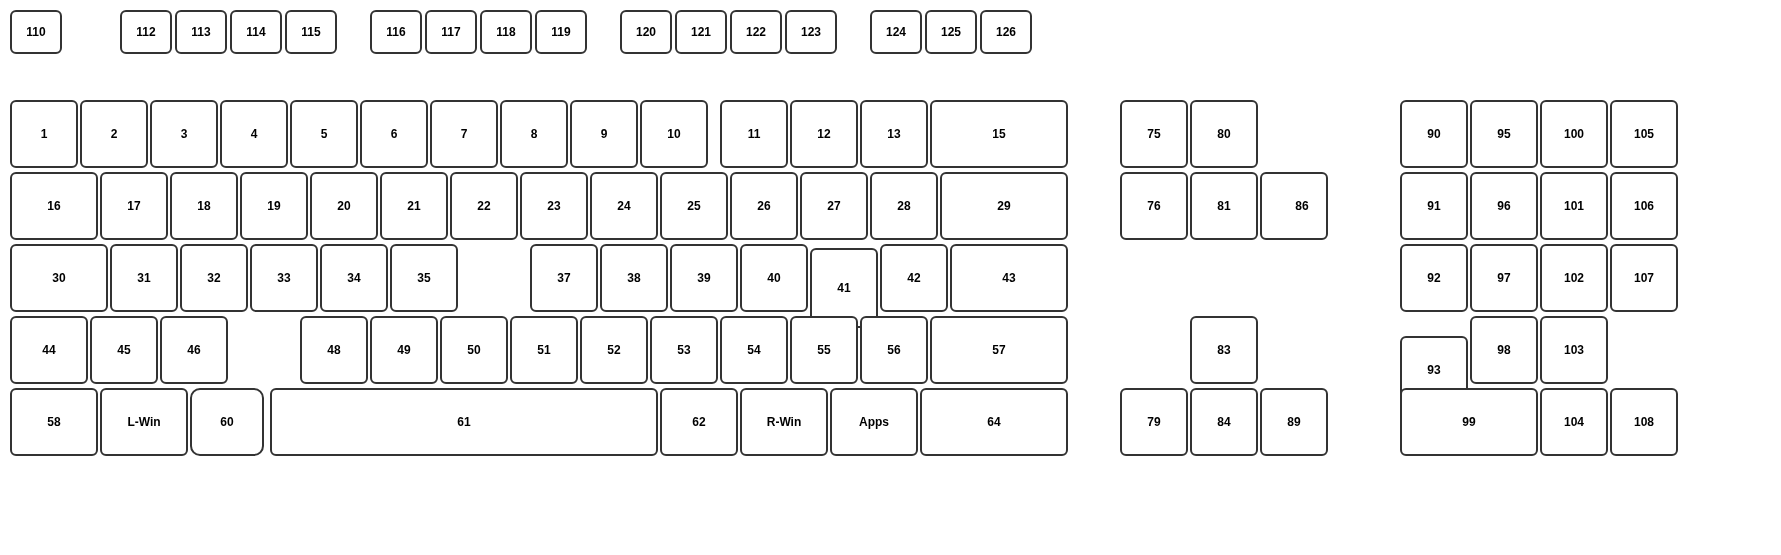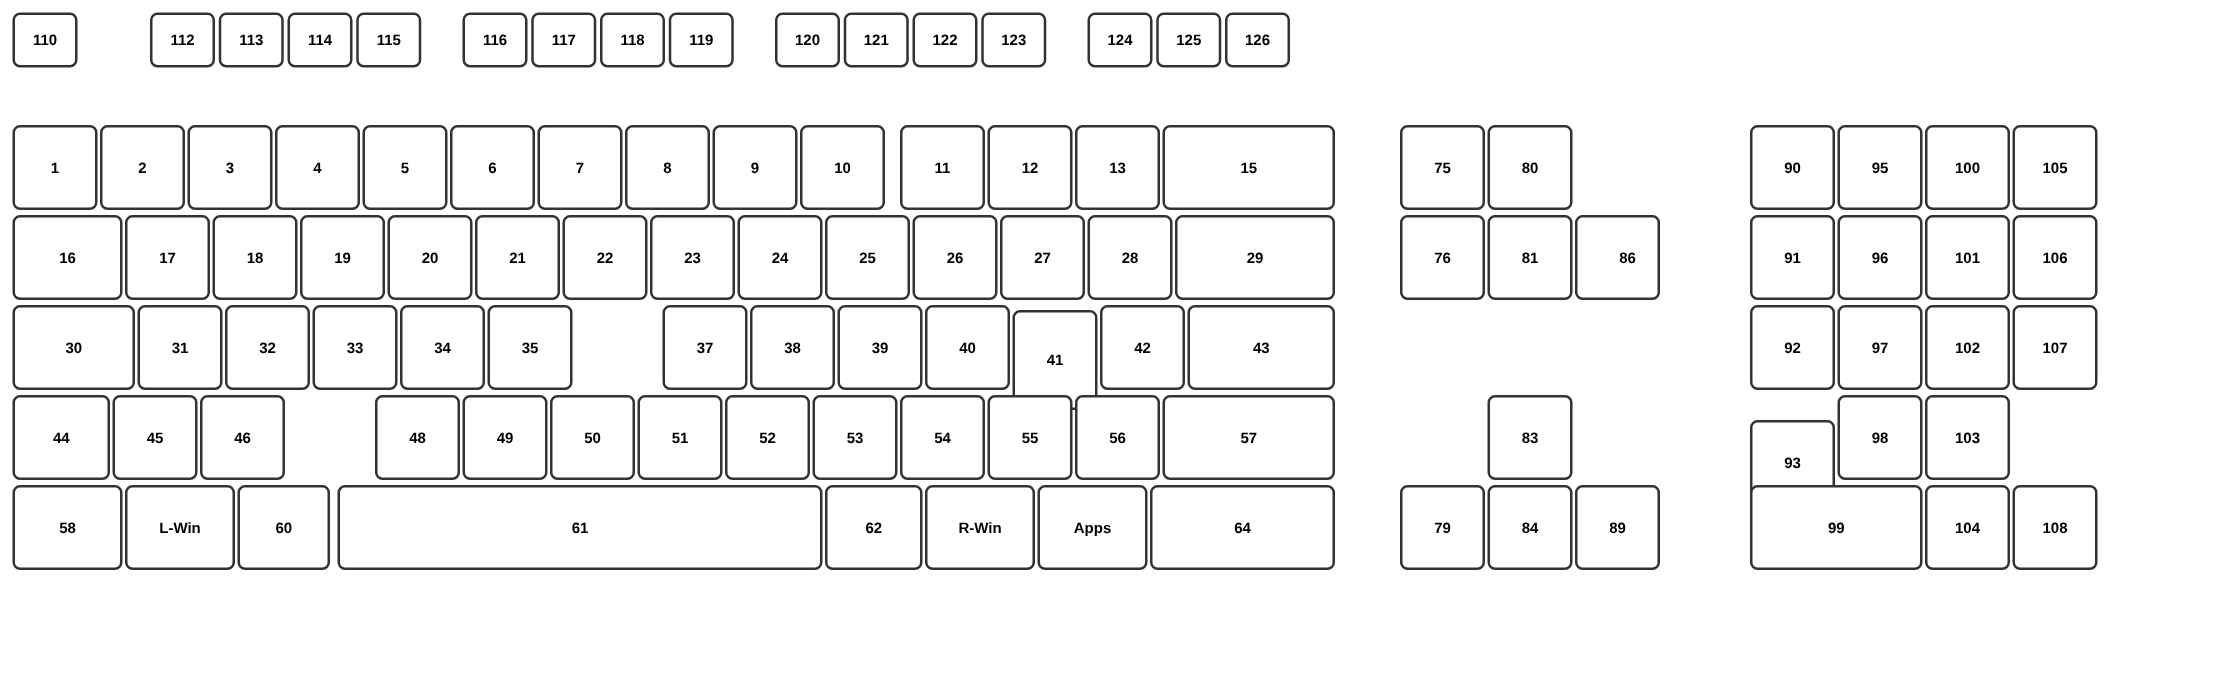--- a/index.html
+++ b/index.html
@@ -121,21 +121,21 @@
     <div class="key" style="position: absolute; top: 316px; left: 720px; width: 68px; height: 68px;">54</div>
     <div class="key" style="position: absolute; top: 316px; left: 790px; width: 68px; height: 68px;">55</div>
     <div class="key" style="position: absolute; top: 316px; left: 860px; width: 68px; height: 68px;">56</div>
     <div class="key" style="position: absolute; top: 316px; left: 930px; width: 138px; height: 68px;">57</div>
     <div class="key" style="position: absolute; top: 316px; left: 1190px; width: 68px; height: 68px;">83</div>
     <div class="key" style="position: absolute; top: 316px; left: 1400px; width: 68px; height: 68px; margin-top: 20px;">93</div>
     <div class="key" style="position: absolute; top: 316px; left: 1470px; width: 68px; height: 68px;">98</div>
     <div class="key" style="position: absolute; top: 316px; left: 1540px; width: 68px; height: 68px;">103</div>
     <div class="key" style="position: absolute; top: 388px; left: 10px; width: 88px; height: 68px;">58</div>
     <div class="key" style="position: absolute; top: 388px; left: 100px; width: 88px; height: 68px;">L-Win</div>
-    <div class="key" style="position: absolute; top: 388px; left: 190px; width: 74px; height: 68px;">60</div>
+    <div class="key" style="position: absolute; top: 388px; left: 190px; width: 74px; height: 68px; border-radius: 10px;">60</div>
     <div class="key" style="position: absolute; top: 388px; left: 270px; width: 388px; height: 68px;">61</div>
     <div class="key" style="position: absolute; top: 388px; left: 660px; width: 78px; height: 68px;">62</div>
     <div class="key" style="position: absolute; top: 388px; left: 830px; width: 88px; height: 68px;">Apps</div>
     <div class="key" style="position: absolute; top: 388px; left: 740px; width: 88px; height: 68px;">R-Win</div>
     <div class="key" style="position: absolute; top: 388px; left: 920px; width: 148px; height: 68px;">64</div>
     <div class="key" style="position: absolute; top: 388px; left: 1120px; width: 68px; height: 68px;">79</div>
     <div class="key" style="position: absolute; top: 388px; left: 1190px; width: 68px; height: 68px;">84</div>
     <div class="key" style="position: absolute; top: 388px; left: 1260px; width: 68px; height: 68px;">89</div>
     <div class="key" style="position: absolute; top: 388px; left: 1400px; width: 138px; height: 68px;">99</div>
     <div class="key" style="position: absolute; top: 388px; left: 1540px; width: 68px; height: 68px;">104</div>

